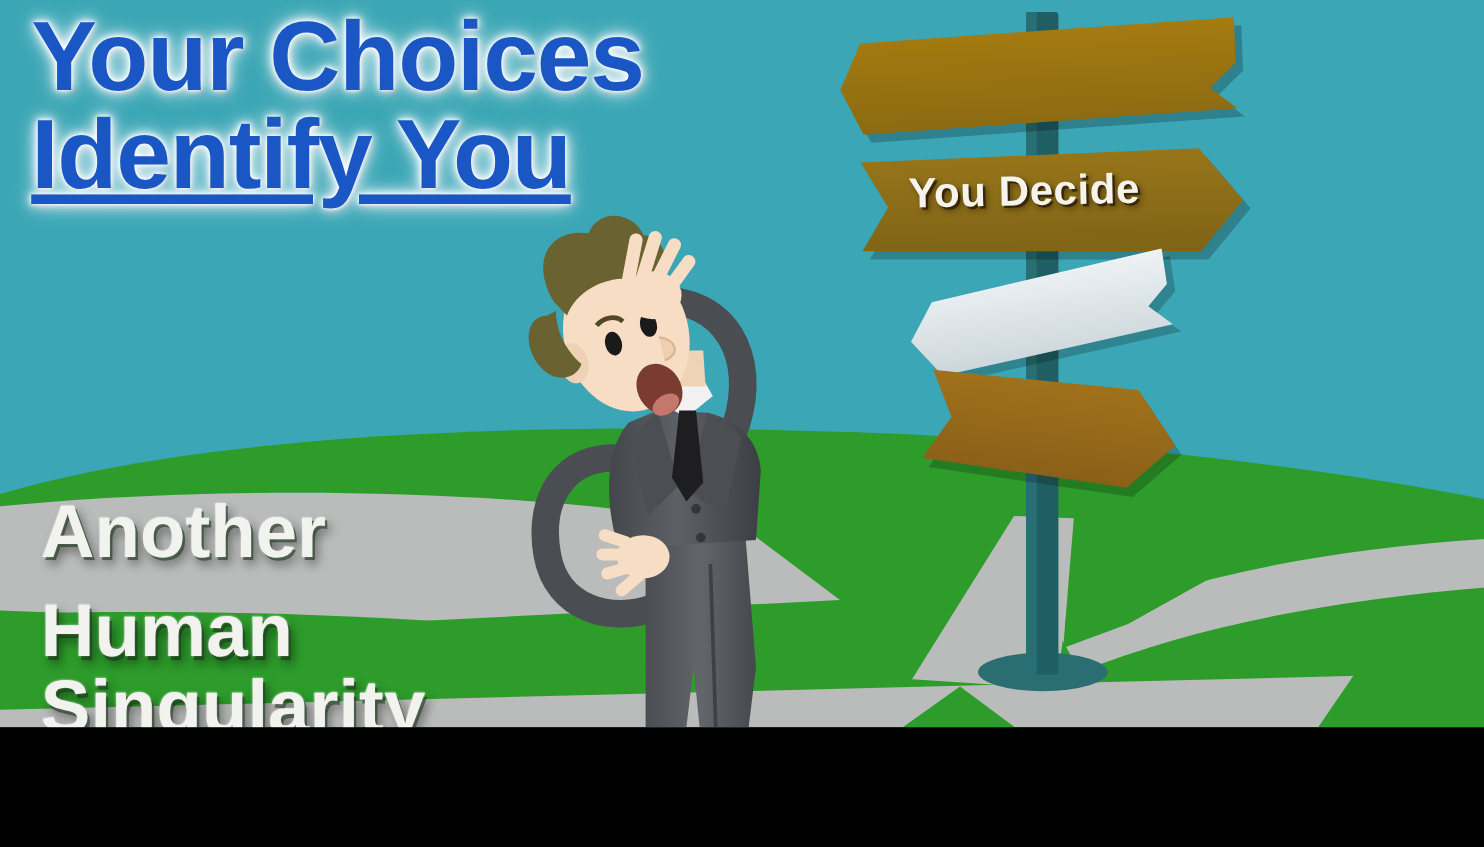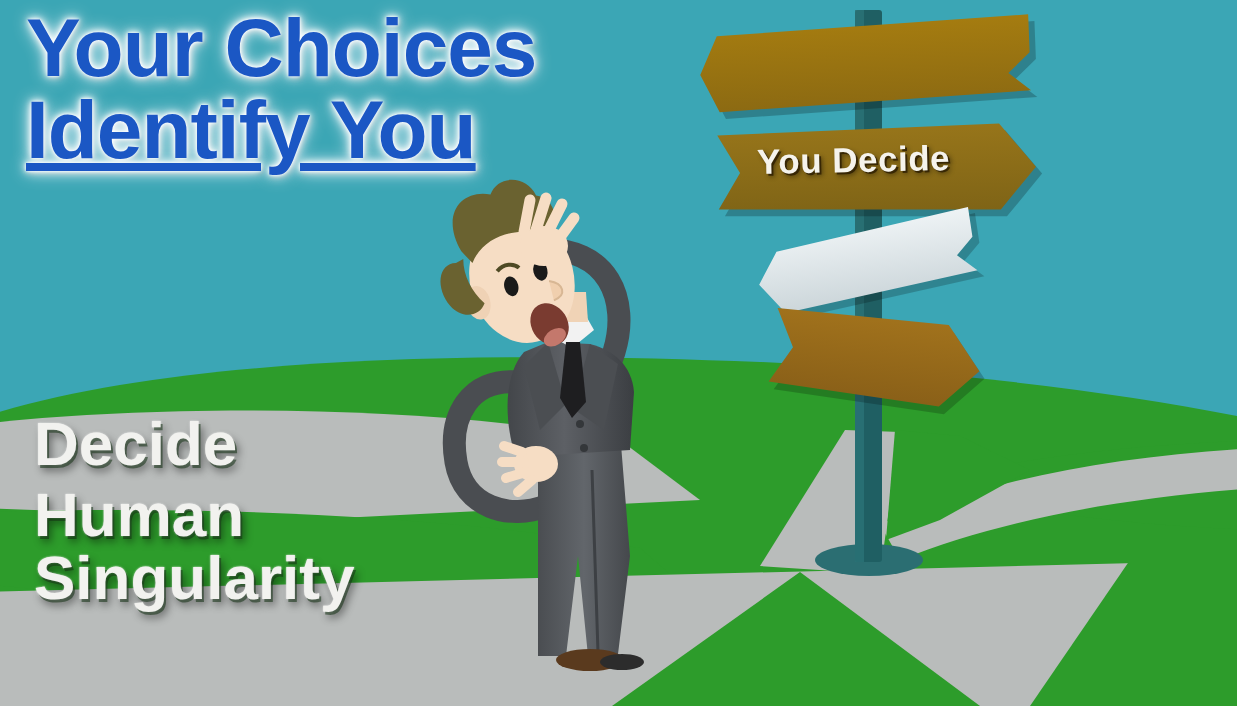--- a/index.html
+++ b/index.html
@@ -3,21 +3,21 @@
 <meta charset="utf-8">
 <style>
   html, body {
     margin: 0;
     padding: 0;
     background: #000;
   }
   #stage {
     position: relative;
     width: 1237px;
-    height: 706px;
+    height: 606px;
     overflow: hidden;
     font-family: "Liberation Sans", sans-serif;
     background: #3ba6b5;
   }
 
   
   .scene-svg {
     position: absolute;
     left: 0; top: 0;
     width: 1237px;
@@ -61,21 +61,21 @@
     font-family: "Liberation Sans", sans-serif;
     font-weight: bold;
     font-size: 62px;
     letter-spacing: 0px;
     color: #f2f2ef;
     text-shadow:
        2px 3px 0px rgba(20,50,20,0.55),
        4px 6px 9px rgba(0,0,0,0.45),
        0 0 2px rgba(255,255,255,0.9);
   }
-  .caption-line.c2 { margin-top: 8px; }
+  .caption-line.c2 { margin-top: 20px; }
   .caption-line.c3 { }
 
   
   #sign-decide-text {
     position: absolute;
     left: 757px;
     top: 140px;
     z-index: 33;
     font-family: "Liberation Sans", sans-serif;
     font-weight: bold;
@@ -231,20 +231,20 @@
       </g>
     </g>
   </svg>
 
   <div id="headline">
     <span class="headline-line l1">Your Choices</span>
     <span class="headline-line l2">Identify You</span>
   </div>
 
   <div id="caption">
-    <span class="caption-line c1">Decide</span>
+    <span class="caption-line c1">Another</span>
     <span class="caption-line c2">Human</span>
     <span class="caption-line c3">Singularity</span>
   </div>
 
   <div id="sign-decide-text">You Decide</div>
 
 </div>
 
 </body></html>

